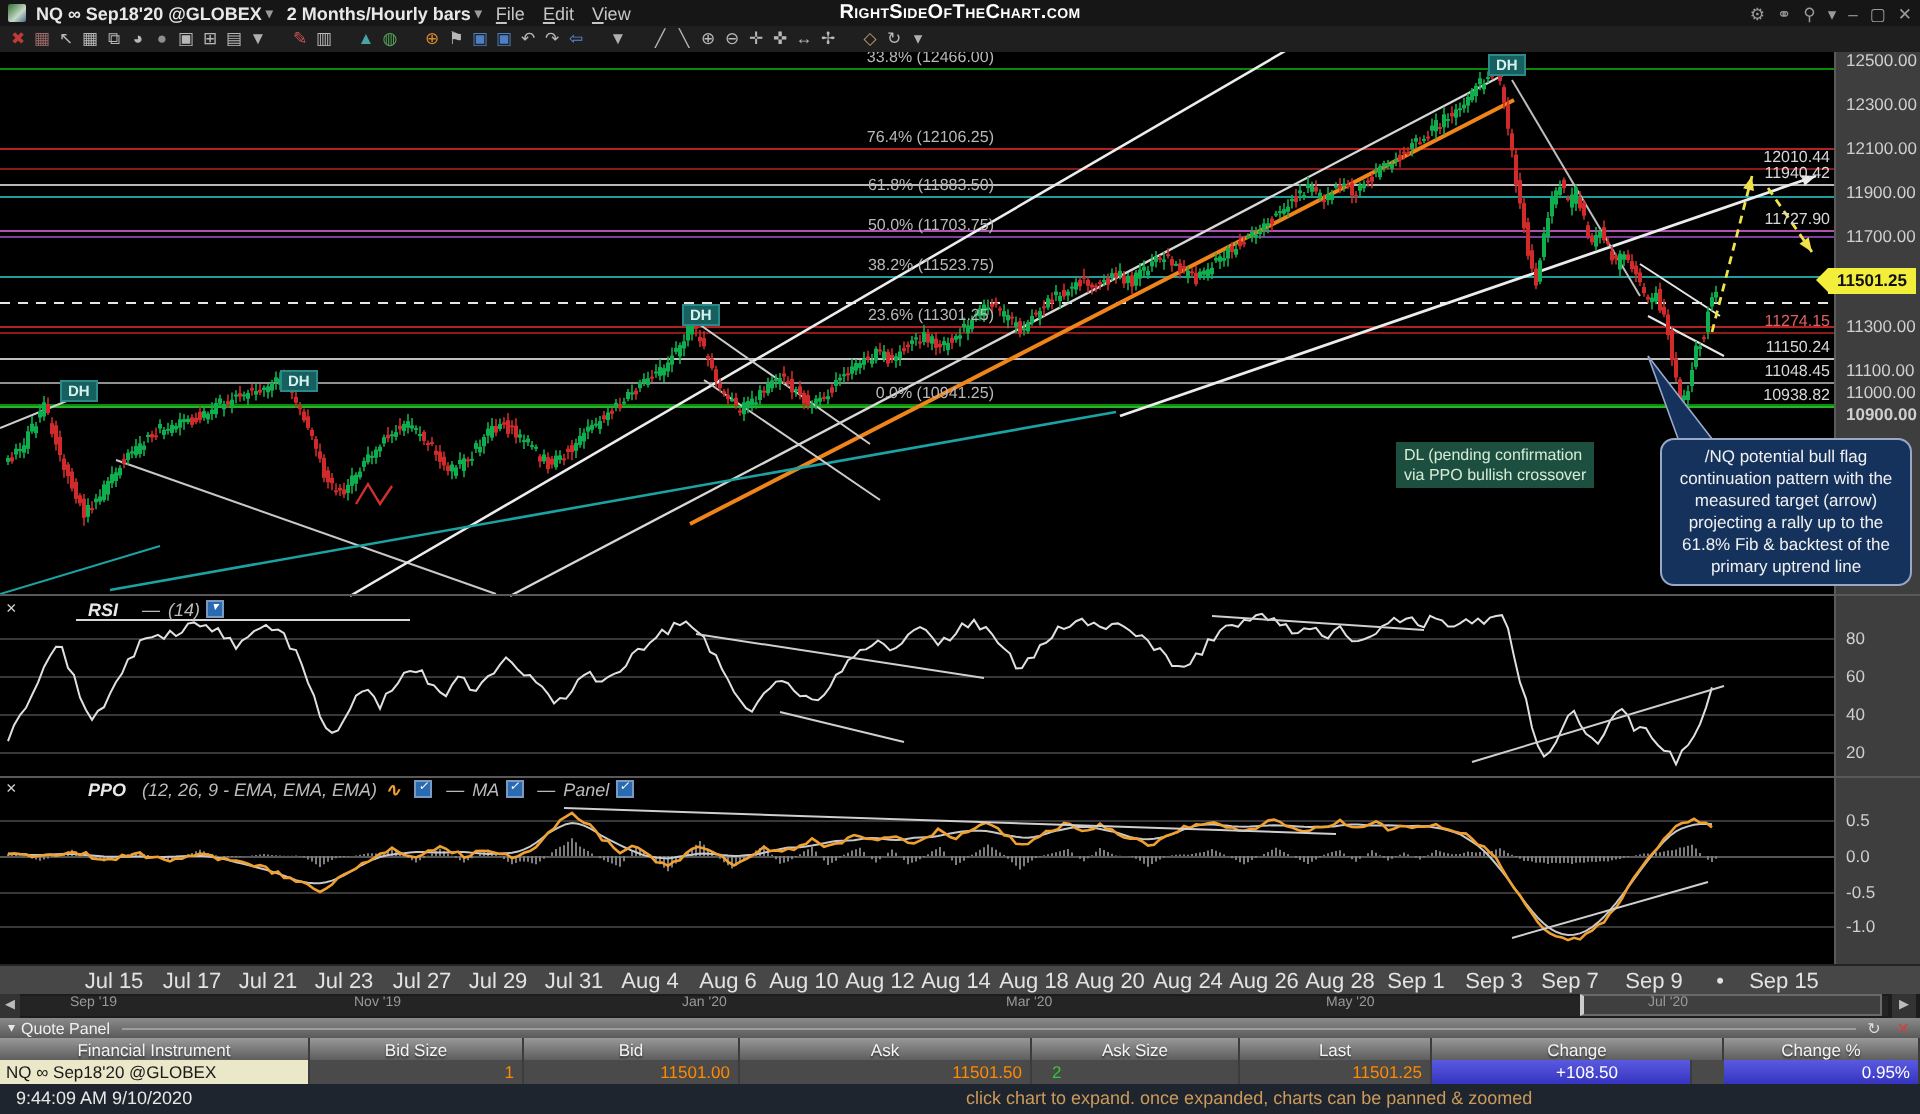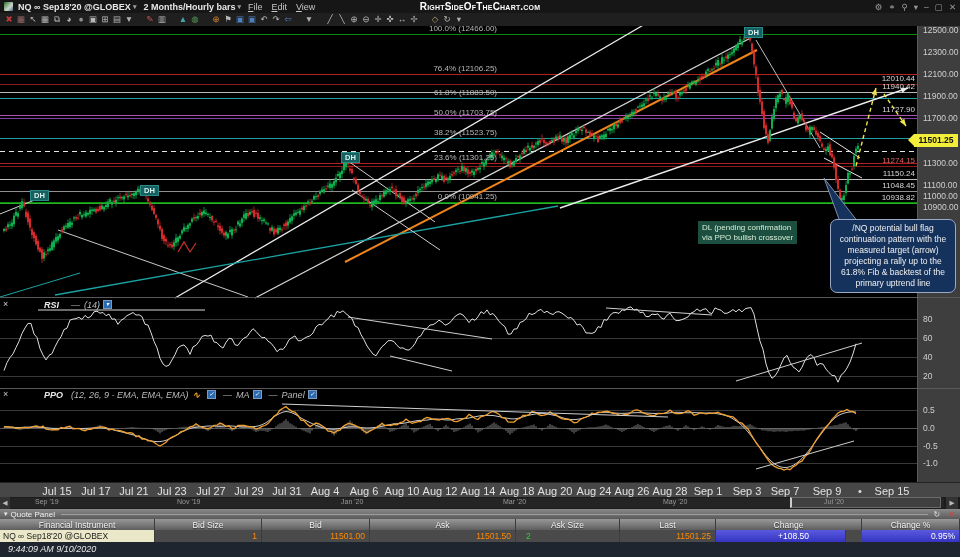--- a/index.html
+++ b/index.html
@@ -65,21 +65,21 @@
 .qrow{position:absolute;left:0;top:530px;width:960px;height:12px;background:#4a4a4a;z-index:3;}
 .qcell{position:absolute;top:0;height:100%;display:flex;align-items:center;box-sizing:border-box;
   border-right:1px solid #3c3c3c;font-size:8.5px;white-space:nowrap;overflow:hidden;}
 .qh{justify-content:center;color:#f4f4f4;text-shadow:0 1px 1px #333;}
 .q-num{justify-content:flex-end;color:#ff8a00;padding-right:4px;}
 .q-size{color:#33cc33;padding-left:10px;}
 .q-instrument{background:#ebe7c9;color:#1a1a1a;padding-left:3px;}
 .q-change{background:linear-gradient(#5a5ae0,#3434c0);color:#fff;justify-content:flex-end;padding-right:36px;}
 .q-changepct{background:linear-gradient(#5a5ae0,#3434c0);color:#fff;justify-content:flex-end;padding-right:4px;}
 .status{position:absolute;left:0;top:542px;width:960px;height:15px;background:#1e252e;z-index:3;
-  font-size:9px;color:#e8e8e8;font-style:italic;}
+  font-size:9px;color:#e8e8e8;}
 .status .time{position:absolute;left:8px;top:2px;}
 .status .hint{position:absolute;left:483px;top:2px;color:#cc9a5a;}
 </style>
 </head>
 <body>
 
 <div class="app">
   <div class="titlebar">
     <span class="appicon"></span>
     <span class="sym">NQ ∞ Sep18'20 @GLOBEX</span>
@@ -1479,21 +1479,21 @@
       <line x1="854" y1="428" x2="854" y2="429.8285714285715" stroke="#7d7d7d" stroke-width="1"></line>
       <line x1="856" y1="428" x2="856" y2="430.97142857142853" stroke="#7d7d7d" stroke-width="1"></line>
       <line x1="858" y1="428" x2="858" y2="429.3714285714285" stroke="#7d7d7d" stroke-width="1"></line>
       <path d="M4,426.6L7,427.0L10,427.2L13,427.4L16,427.5L19,427.5L22,427.4L25,427.2L28,427.1L31,427.0L34,426.9L37,427.0L40,427.2L43,427.5L46,427.7L49,428.0L52,428.3L55,428.4L58,428.4L61,428.4L64,428.4L67,428.3L70,428.3L73,428.4L76,428.5L79,428.5L82,428.5L85,428.4L88,428.3L91,428.1L94,428.0L97,428.0L100,427.9L103,428.1L106,428.5L109,428.9L112,429.5L115,430.3L118,431.1L121,431.8L124,432.5L127,433.3L130,434.1L133,434.9L136,435.8L139,436.8L142,437.9L145,439.0L148,440.1L151,440.9L154,441.4L157,441.6L160,441.6L163,441.1L166,440.3L169,439.1L172,437.7L175,435.9L178,434.2L181,432.5L184,430.9L187,429.6L190,428.5L193,427.8L196,427.3L199,426.9L202,426.6L205,426.3L208,426.0L211,426.0L214,426.1L217,426.2L220,426.3L223,426.2L226,426.1L229,426.0L232,426.0L235,426.3L238,426.5L241,426.8L244,427.0L247,426.9L250,426.8L253,426.6L256,426.4L259,425.8L262,424.7L265,423.3L268,421.4L271,419.1L274,416.7L277,414.9L280,413.4L283,412.1L286,411.5L289,411.9L292,412.8L295,414.2L298,416.0L301,418.0L304,419.6L307,421.1L310,422.6L313,424.0L316,425.3L319,426.5L322,427.7L325,428.3L328,428.7L331,429.0L334,429.2L337,428.8L340,428.3L343,427.8L346,427.4L349,426.9L352,426.8L355,426.9L358,427.1L361,427.5L364,427.8L367,428.0L370,427.9L373,427.6L376,427.4L379,427.0L382,426.3L385,425.6L388,425.0L391,424.4L394,423.8L397,423.7L400,423.6L403,423.3L406,422.8L409,422.2L412,421.6L415,421.0L418,420.5L421,420.4L424,420.3L427,420.1L430,419.6L433,419.1L436,419.0L439,419.1L442,419.5L445,419.9L448,420.0L451,419.9L454,419.4L457,418.9L460,418.7L463,418.6L466,418.5L469,418.0L472,417.4L475,416.8L478,416.2L481,415.7L484,415.5L487,415.4L490,415.4L493,415.5L496,416.0L499,416.6L502,417.3L505,417.9L508,418.4L511,418.8L514,418.9L517,418.5L520,417.8L523,416.9L526,415.9L529,415.2L532,414.6L535,414.0L538,413.5L541,413.4L544,413.5L547,413.9L550,414.5L553,415.1L556,415.7L559,416.5L562,417.5L565,418.5L568,419.1L571,419.5L574,419.6L577,419.4L580,418.9L583,418.2L586,417.2L589,415.9L592,414.7L595,413.7L598,412.9L601,412.4L604,412.3L607,412.3L610,412.6L613,412.8L616,413.1L619,413.3L622,413.4L625,413.3L628,413.1L631,412.9L634,412.8L637,412.6L640,412.7L643,412.8L646,413.0L649,413.2L652,413.4L655,413.5L658,413.4L661,413.4L664,413.3L667,413.2L670,412.8L673,412.4L676,412.3L679,412.3L682,412.5L685,412.7L688,412.8L691,412.7L694,412.6L697,412.7L700,412.9L703,413.1L706,413.0L709,412.9L712,413.1L715,413.4L718,413.9L721,414.4L724,415.1L727,416.0L730,417.1L733,418.9L736,420.8L739,422.9L742,425.5L745,428.5L748,432.0L751,435.7L754,439.6L757,443.7L760,447.8L763,451.8L766,455.6L769,459.0L772,461.9L775,464.2L778,465.9L781,467.0L784,467.5L787,467.4L790,466.7L793,465.4L796,463.6L799,461.2L802,458.4L805,455.1L808,451.6L811,447.7L814,443.7L817,439.6L820,435.5L823,431.5L826,427.6L829,424.0L832,420.7L835,417.9L838,415.7L841,414.2L844,413.2L847,412.4L850,412.0L853,411.9L856,412.1" fill="none" stroke="#c8c8c8" stroke-width="1"></path>
       <path d="M4,427.2L7,426.6L10,427.0L13,427.1L16,428.4L19,428.0L22,427.6L25,427.3L28,427.9L31,427.4L34,426.4L37,426.2L40,427.5L43,426.1L46,429.2L49,429.6L52,429.9L55,429.5L58,429.9L61,427.5L64,428.3L67,426.9L70,426.2L73,428.9L76,428.7L79,428.4L82,429.8L85,430.7L88,429.2L91,429.4L94,427.9L97,427.9L100,426.8L103,427.2L106,427.7L109,430.0L112,428.9L115,430.1L118,430.3L121,430.9L124,431.9L127,433.2L130,432.6L133,433.4L136,436.7L139,435.7L142,439.0L145,438.8L148,440.8L151,440.9L154,442.2L157,444.5L160,446.0L163,444.3L166,442.3L169,438.9L172,437.2L175,435.8L178,434.3L181,431.6L184,430.9L187,429.0L190,426.9L193,426.2L196,423.8L199,425.8L202,427.5L205,428.1L208,428.7L211,427.5L214,425.3L217,425.2L220,423.1L223,424.4L226,426.6L229,425.8L232,428.8L235,428.1L238,425.5L241,425.4L244,425.5L247,426.2L250,427.0L253,427.0L256,429.0L259,428.1L262,426.4L265,425.5L268,423.6L271,420.1L274,416.3L277,414.3L280,410.1L283,408.3L286,406.5L289,409.4L292,411.4L295,412.2L298,415.5L301,420.1L304,420.5L307,424.0L310,426.6L313,424.8L316,423.0L319,423.8L322,425.8L325,427.7L328,431.1L331,431.3L334,432.9L337,430.7L340,430.2L343,426.6L346,424.5L349,423.4L352,424.3L355,425.3L358,426.8L361,428.0L364,431.0L367,432.7L370,430.9L373,429.5L376,427.8L379,425.9L382,423.3L385,425.5L388,425.2L391,425.7L394,424.3L397,424.9L400,422.7L403,422.0L406,419.2L409,421.2L412,423.4L415,422.5L418,421.7L421,421.6L424,418.8L427,417.5L430,418.2L433,419.4L436,419.5L439,420.1L442,418.8L445,418.7L448,418.3L451,419.4L454,421.4L457,421.7L460,420.3L463,418.8L466,417.9L469,414.4L472,416.3L475,418.5L478,419.5L481,416.6L484,416.0L487,414.5L490,412.5L493,411.4L496,412.7L499,414.2L502,417.7L505,418.2L508,421.9L511,422.1L514,422.0L517,419.5L520,418.2L523,415.5L526,415.5L529,414.6L532,411.5L535,412.0L538,414.2L541,415.5L544,415.1L547,414.4L550,411.8L553,414.3L556,414.7L559,417.2L562,418.7L565,419.3L568,419.2L571,420.6L574,422.8L577,422.4L580,419.7L583,418.0L586,417.0L589,415.9L592,413.0L595,414.0L598,412.2L601,412.4L604,411.6L607,411.2L610,412.2L613,413.7L616,413.6L619,415.1L622,415.4L625,414.5L628,414.4L631,412.5L634,410.3L637,409.8L640,410.9L643,413.0L646,413.8L649,415.0L652,415.7L655,415.3L658,413.5L661,413.6L664,413.4L667,412.3L670,410.0L673,412.6L676,413.5L679,413.6L682,413.4L685,412.1L688,410.7L691,412.1L694,415.2L697,414.4L700,413.0L703,413.1L706,413.9L709,413.3L712,413.3L715,413.0L718,412.1L721,414.0L724,414.7L727,415.7L730,416.5L733,416.8L736,419.4L739,422.4L742,423.2L745,426.3L748,428.9L751,434.3L754,439.3L757,444.0L760,447.8L763,452.7L766,456.8L769,461.2L772,464.5L775,466.7L778,468.1L781,468.7L784,470.1L787,468.9L790,469.7L793,466.8L796,465.3L799,462.4L802,461.2L805,456.6L808,453.8L811,449.3L814,443.5L817,438.8L820,434.7L823,430.5L826,427.0L829,423.8L832,419.4L835,416.4L838,413.0L841,411.5L844,411.1L847,409.4L850,411.4L853,411.4L856,413.7" fill="none" stroke="#f0a030" stroke-width="1.3"></path>
       <line x1="282" y1="404" x2="668" y2="417" stroke="#cfcfcf" stroke-width="1"></line>
       <line x1="756" y1="469" x2="854" y2="441" stroke="#cfcfcf" stroke-width="1"></line>
     </svg>
 
   <div class="fibwrap" id="fiblabels">
-      <div class="lbl" style="right: 0px; top: 24px;">100.0% (12466.00)</div>
+      <div class="lbl" style="right: 0px; top: 24px;">33.8% (12466.00)</div>
       <div class="lbl" style="right: 0px; top: 64px;">76.4% (12106.25)</div>
       <div class="lbl" style="right: 0px; top: 88px;">61.8% (11883.50)</div>
       <div class="lbl" style="right: 0px; top: 108px;">50.0% (11703.75)</div>
       <div class="lbl" style="right: 0px; top: 128px;">38.2% (11523.75)</div>
       <div class="lbl" style="right: 0px; top: 153px;">23.6% (11301.25)</div>
       <div class="lbl" style="right: 0px; top: 192px;">0.0% (10941.25)</div>
     </div>
   <div class="pricewrap" id="pricelabels">
       <div class="lbl" style="right: 0px; top: 74px; color: rgb(216, 216, 216);">12010.44</div>
       <div class="lbl" style="right: 0px; top: 82px; color: rgb(216, 216, 216);">11940.42</div>
@@ -1505,21 +1505,21 @@
     </div>
   <div id="axisticks">
       <div class="tick" style="top: 25px;">12500.00</div>
       <div class="tick" style="top: 47px;">12300.00</div>
       <div class="tick" style="top: 69px;">12100.00</div>
       <div class="tick" style="top: 91px;">11900.00</div>
       <div class="tick" style="top: 113px;">11700.00</div>
       <div class="tick" style="top: 158px;">11300.00</div>
       <div class="tick" style="top: 180px;">11100.00</div>
       <div class="tick" style="top: 191px;">11000.00</div>
-      <div class="tick" style="top: 202px;">10900.00</div>
+      <div class="tick" style="top: 202px; font-weight: bold;">10900.00</div>
       <div class="tick" style="top: 314px;">80</div>
       <div class="tick" style="top: 333px;">60</div>
       <div class="tick" style="top: 352px;">40</div>
       <div class="tick" style="top: 371px;">20</div>
       <div class="tick" style="top: 405px;">0.5</div>
       <div class="tick" style="top: 423px;">0.0</div>
       <div class="tick" style="top: 441px;">-0.5</div>
       <div class="tick" style="top: 458px;">-1.0</div>
     </div>
   <div id="dhtags">
@@ -1628,14 +1628,15 @@
       <div class="qcell q-num" style="left: 262px; width: 108px;">11501.00</div>
       <div class="qcell q-num" style="left: 370px; width: 146px;">11501.50</div>
       <div class="qcell q-size" style="left: 516px; width: 104px;">2</div>
       <div class="qcell q-num" style="left: 620px; width: 96px;">11501.25</div>
       <div class="qcell q-change" style="left: 716px; width: 130px;">+108.50</div>
       <div class="qcell q-changepct" style="left: 862px; width: 98px;">0.95%</div>
     </div>
 
   <div class="status">
     <span class="time">9:44:09 AM 9/10/2020</span>
+    <span class="hint">click chart to expand. once expanded, charts can be panned &amp; zoomed</span>
   </div>
 </div>
 
 </body></html>

